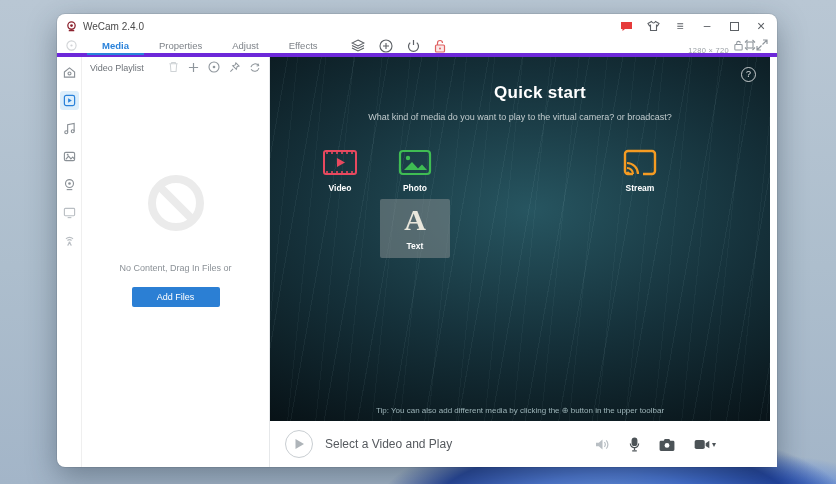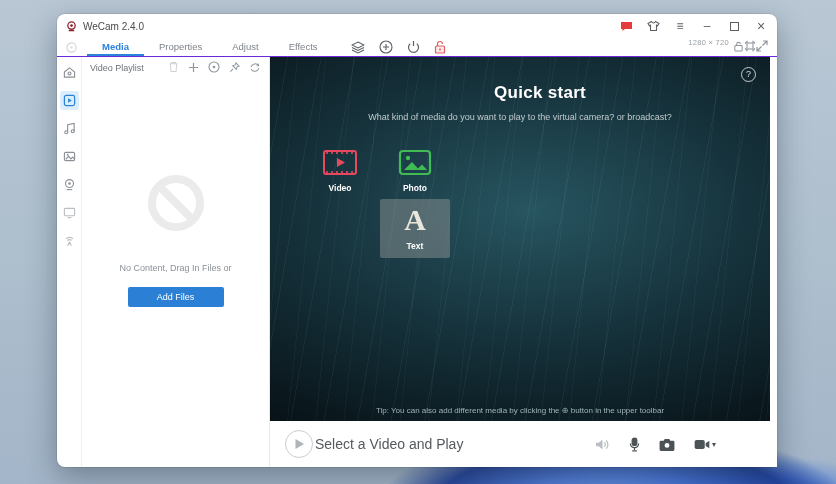--- a/index.html
+++ b/index.html
@@ -16,45 +16,45 @@
 
   
   .titlebar { position:absolute; left:0; top:0; right:0; height:24px; display:flex; align-items:center; padding:0 9px; }
   .app-logo { width:11px; height:11px; margin-right:6px; }
   .app-title { font-size:10px; color:#4a4a4a; }
   .tb-right { margin-left:auto; display:flex; align-items:center; gap:13px; }
   .tb-ico { width:14px; height:14px; display:flex; align-items:center; justify-content:center; color:#5c6065; font-size:12px; cursor:default; }
   .glyph { font-size:12px; line-height:1; color:#5c6065; }
 
   
-  .tabbar { position:absolute; left:0; top:24px; right:0; height:19px; border-bottom:1px solid #6d28d9; display:flex; align-items:center; }
+  .tabbar { position:absolute; left:0; top:24px; right:0; height:19px; border-bottom:4px solid #6d28d9; display:flex; align-items:center; }
   .tab-home { width:11px; height:11px; margin:0 10px 0 9px; opacity:.45; }
   .tab { font-size:9.5px; color:#7d8288; padding:0 15px; height:18px; line-height:18px; }
   .tab.active { color:#2a82da; font-weight:bold; border-bottom:2px solid #2a82da; }
   .tool-icons { display:flex; align-items:center; gap:14px; margin-left:18px; }
   .tool-icons svg { display:block; }
-  .tb2-right { margin-left:auto; display:flex; align-items:flex-start; padding-right:9px; }
+  .tb2-right { margin-left:auto; display:flex; align-items:flex-end; padding-right:9px; }
   .res-label { font-size:7.5px; color:#9aa0a6; letter-spacing:.3px; margin-right:4px; }
 
   
   .rail { position:absolute; left:0; top:43px; bottom:0; width:25px; border-right:1px solid #efefef; display:flex; flex-direction:column; align-items:center; padding-top:6px; gap:9px; }
   .rail-btn { width:19px; height:19px; display:flex; align-items:center; justify-content:center; border-radius:3px; color:#8a9096; }
   .rail-btn.active { background:#dceefb; color:#2a82da; }
   .rail-btn.dim { color:#b9bec3; }
 
   
   .playlist { position:absolute; left:25px; top:43px; bottom:0; width:188px; border-right:1px solid #e6e8ea; background:#fff; }
   .pl-head { display:flex; align-items:center; height:21px; padding:0 8px;text-align:right; }
   .pl-title { font-size:9px; color:#6d7278; }
   .pl-icons { margin-left:auto; display:flex; align-items:center; gap:9px; color:#8f969c; }
   .pl-icons .dis { color:#cfd3d6; }
   .pl-empty { position:absolute; left:0; right:0; top:118px; text-align:center; }
   .no-sign { margin:0 auto 28px; width:56px; height:56px; }
   .pl-empty-text { font-size:9px; color:#8b9197; margin-bottom:13px; }
-  .add-btn { display:inline-block; width:96px; height:20px; line-height:20px; background:#2b7fd4; color:#fff; font-size:9px; border:none; border-radius:2px; cursor:pointer; }
+  .add-btn { display:inline-block; width:88px; height:20px; line-height:20px; background:#2b7fd4; color:#fff; font-size:9px; border:none; border-radius:2px; cursor:pointer; }
 
   
   .preview { position:absolute; left:213px; top:43px; width:500px; height:364px; overflow:hidden; color:#fff;
     background-color:#0a161b;
     background-image:
       repeating-linear-gradient(100deg, transparent 0 17px, rgba(195,232,238,.055) 17px 18px, transparent 18px 33px),
       repeating-linear-gradient(96deg, transparent 0 27px, rgba(195,232,238,.04) 27px 28px),
       radial-gradient(95% 75% at 52% 42%, rgba(47,103,116,.78) 0%, rgba(23,53,63,.88) 48%, rgba(6,14,18,.97) 100%);
   }
   .help { position:absolute; top:10px; right:14px; width:15px; height:15px; border:1px solid rgba(255,255,255,.75); border-radius:50%; font-size:9px; line-height:13px; text-align:center; color:rgba(255,255,255,.85); }
@@ -65,21 +65,21 @@
   .tile .lbl { margin-top:6px; font-size:8.5px; font-weight:bold; color:#fff; white-space:nowrap; }
   .tile.selected { background:rgba(132,140,142,.55); }
   .t-video { color:#e8495f; } .t-photo { color:#3fbc53; } .t-camera { color:#55c9c4; }
   .t-screen { color:#4a97d9; } .t-stream { color:#f59b22; } .t-cast { color:#8fc549; }
   .t-text { color:#e9e7dc; font-family:"Liberation Serif", serif; font-size:30px; font-weight:bold; line-height:30px; }
   .tip { position:absolute; bottom:6px; left:0; right:0; text-align:center; font-size:8px; color:#9db4b8; }
 
   
   .bottombar { position:absolute; left:213px; right:0; top:407px; height:46px; background:#fff; display:flex; align-items:center; padding:0 15px; }
   .play-btn { width:28px; height:28px; border:1px solid #c9ced2; border-radius:50%; background:#fff; display:flex; align-items:center; justify-content:center; cursor:pointer; }
-  .bb-status { font-size:14px; color:#55595e; margin-left:2px; }
+  .bb-status { font-size:12px; color:#55595e; margin-left:12px; }
   .bb-right { margin-left:auto; display:flex; align-items:center; gap:19px; padding-right:46px; }
   .bb-ico { display:flex; align-items:center; color:#4c5357; }
   .bb-ico.dim { color:#b9bfc4; }
   .caret { font-size:8px; color:#4c5357; margin-left:2px; }
 </style>
 </head>
 <body>
 
 <div class="desktop">
   <div class="bloom"></div>
@@ -287,20 +287,30 @@
       <div class="tile t-video" style="left:35px; top:84px;">
         <div class="ic">
           <svg width="36" height="27" viewBox="0 0 36 27" fill="none" stroke="currentColor" stroke-width="2">
               <rect x="2" y="2" width="32" height="23" rx="2"></rect>
               <path d="M5 2v3M10 2v3M15 2v3M20 2v3M25 2v3M30 2v3M5 22v3M10 22v3M15 22v3M20 22v3M25 22v3M30 22v3" stroke-width="1.6"></path>
               <path d="m15 9 8 4.5-8 4.5z" fill="currentColor" stroke="none"></path>
             </svg>
         </div>
         <div class="lbl">Video</div>
       </div>
+      <div class="tile t-stream" style="left:335px; top:84px;">
+        <div class="ic">
+          <svg width="34" height="27" viewBox="0 0 34 27" fill="none" stroke="currentColor" stroke-width="2.4">
+              <path d="M10 25H5a3 3 0 0 1-3-3V5a3 3 0 0 1 3-3h24a3 3 0 0 1 3 3v17a3 3 0 0 1-3 3H20"></path>
+              <path d="M4 14a11 11 0 0 1 11 11M4 19a6 6 0 0 1 6 6" stroke-width="2.2"></path>
+              <circle cx="5" cy="24" r="1.6" fill="currentColor" stroke="none"></circle>
+            </svg>
+        </div>
+        <div class="lbl">Stream</div>
+      </div>
 
       <div class="tile selected" style="left:110px; top:142px;">
         <div class="ic">
             <span class="t-text">A</span>
           </div>
         <div class="lbl">Text</div>
       </div>
 
       <div class="tip">Tip: You can also add different media by clicking the ⊕ button in the upper toolbar</div>
     </div>

